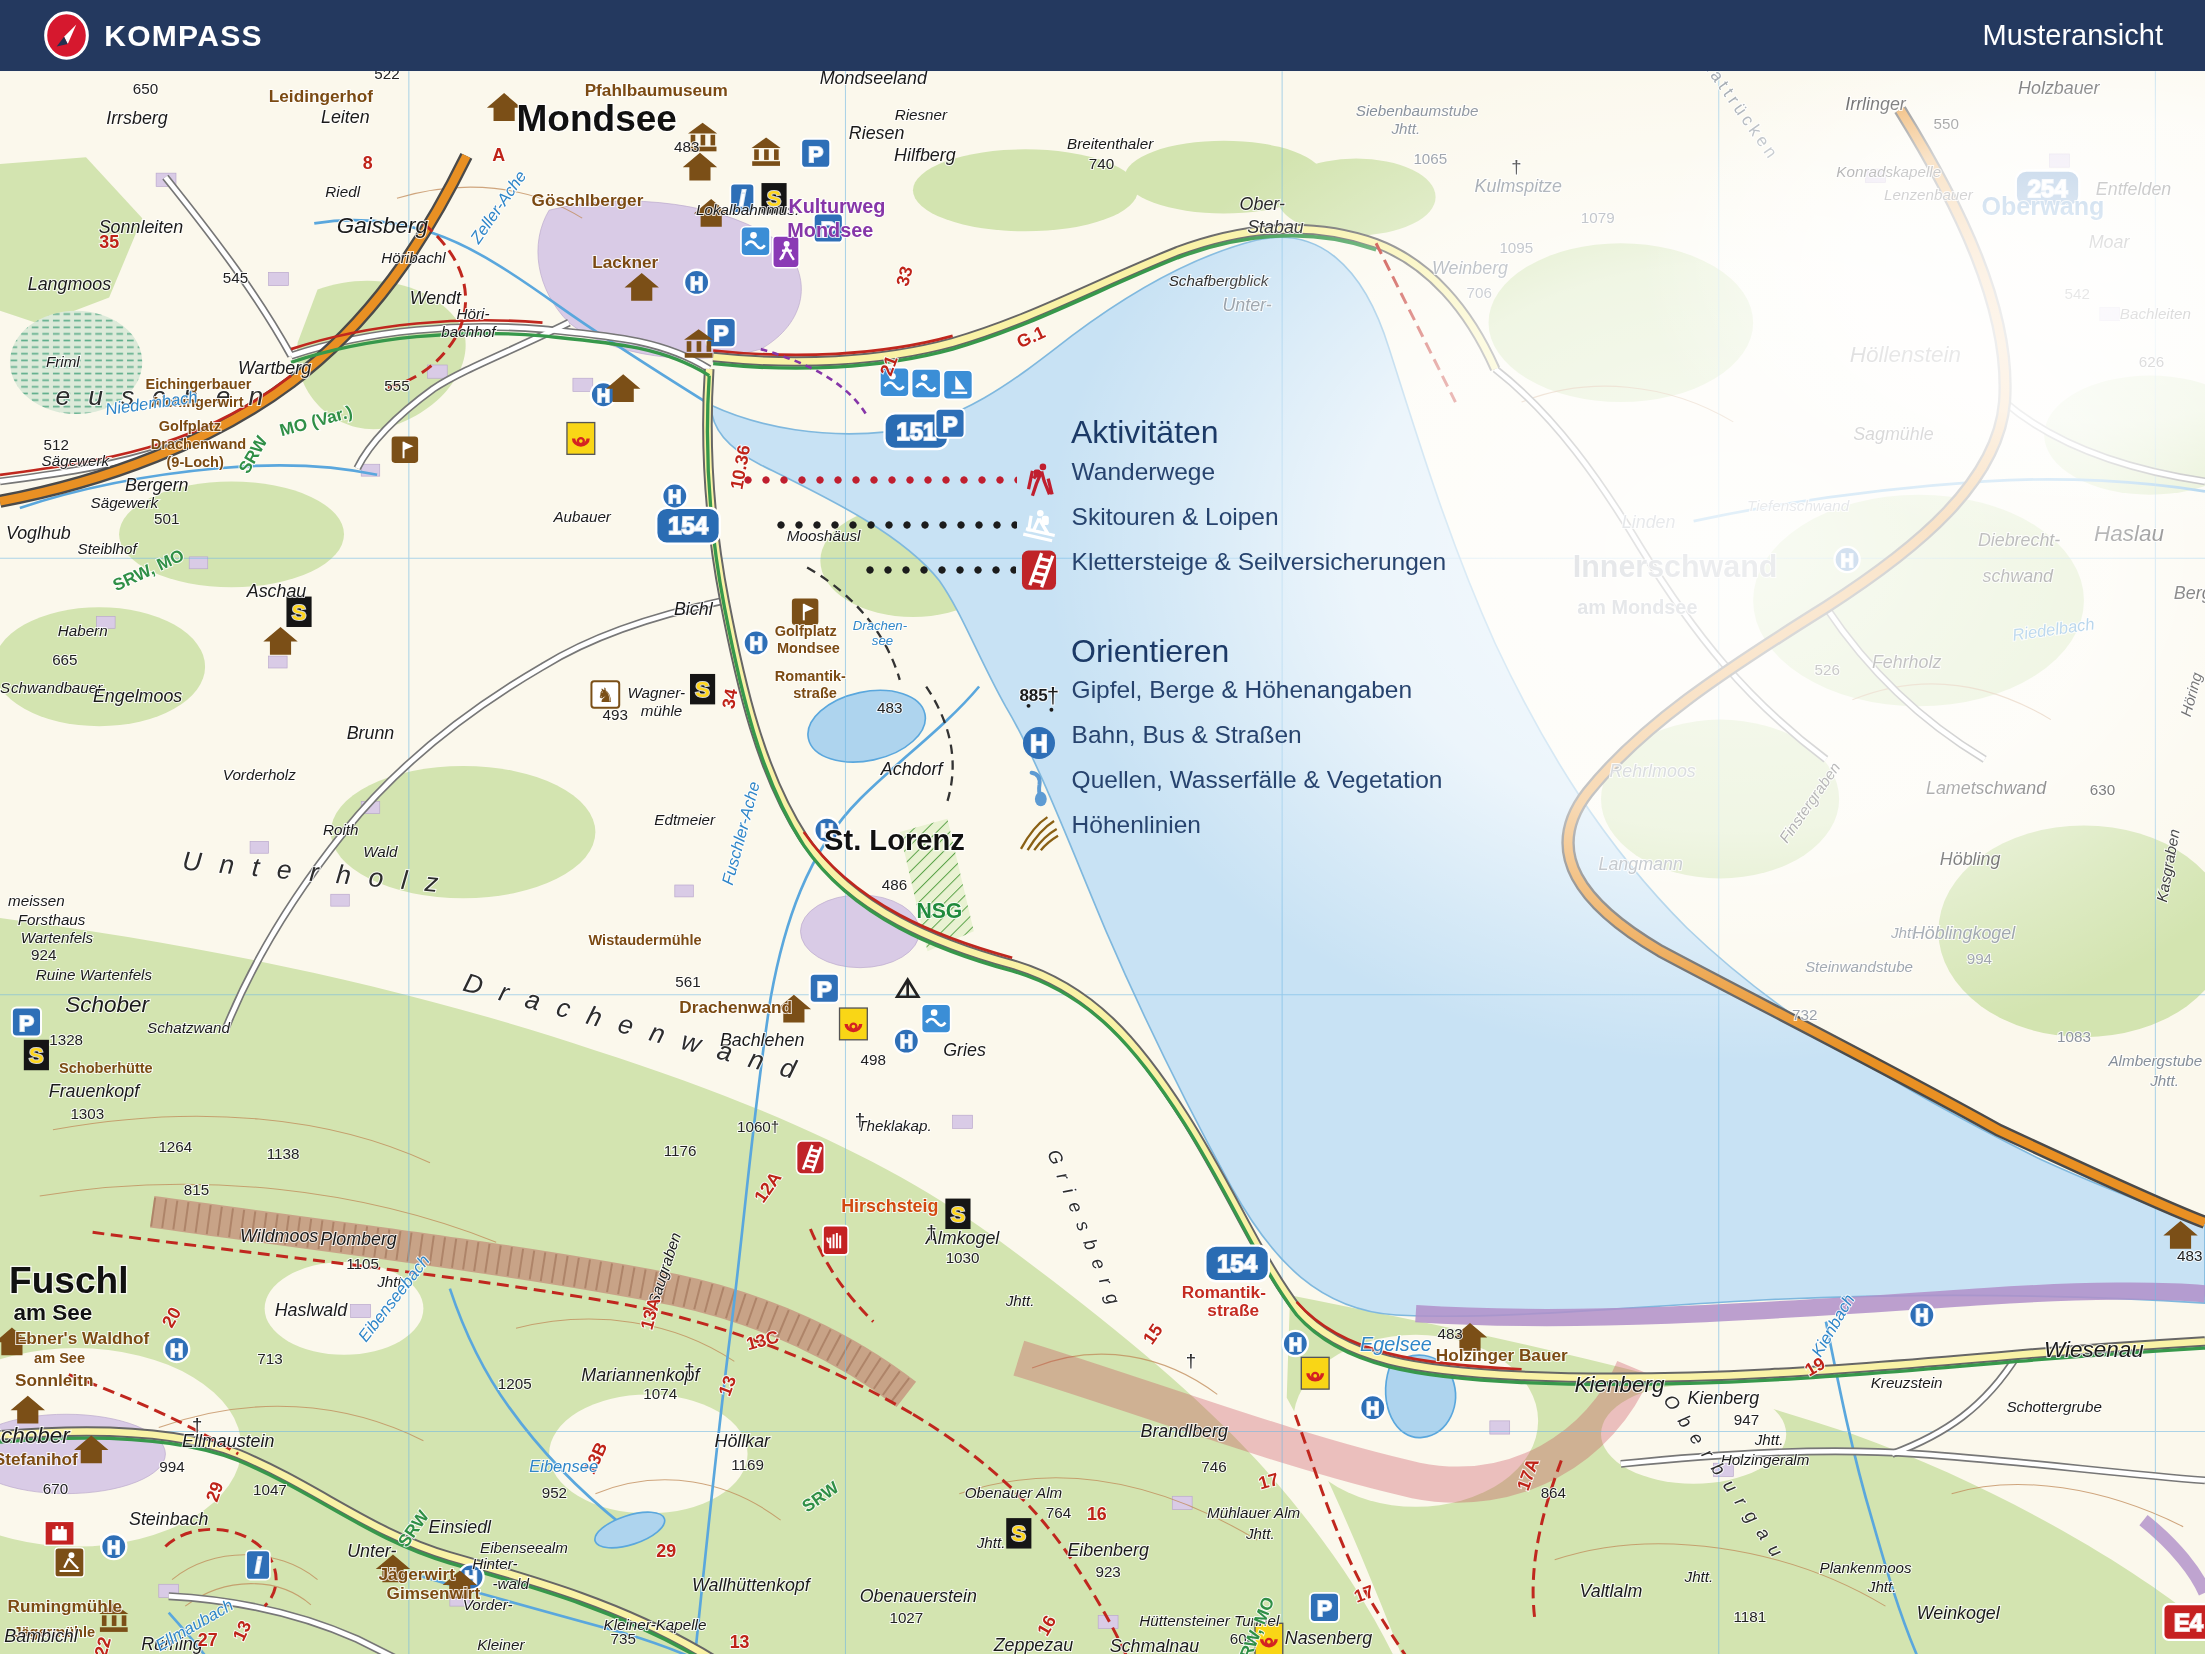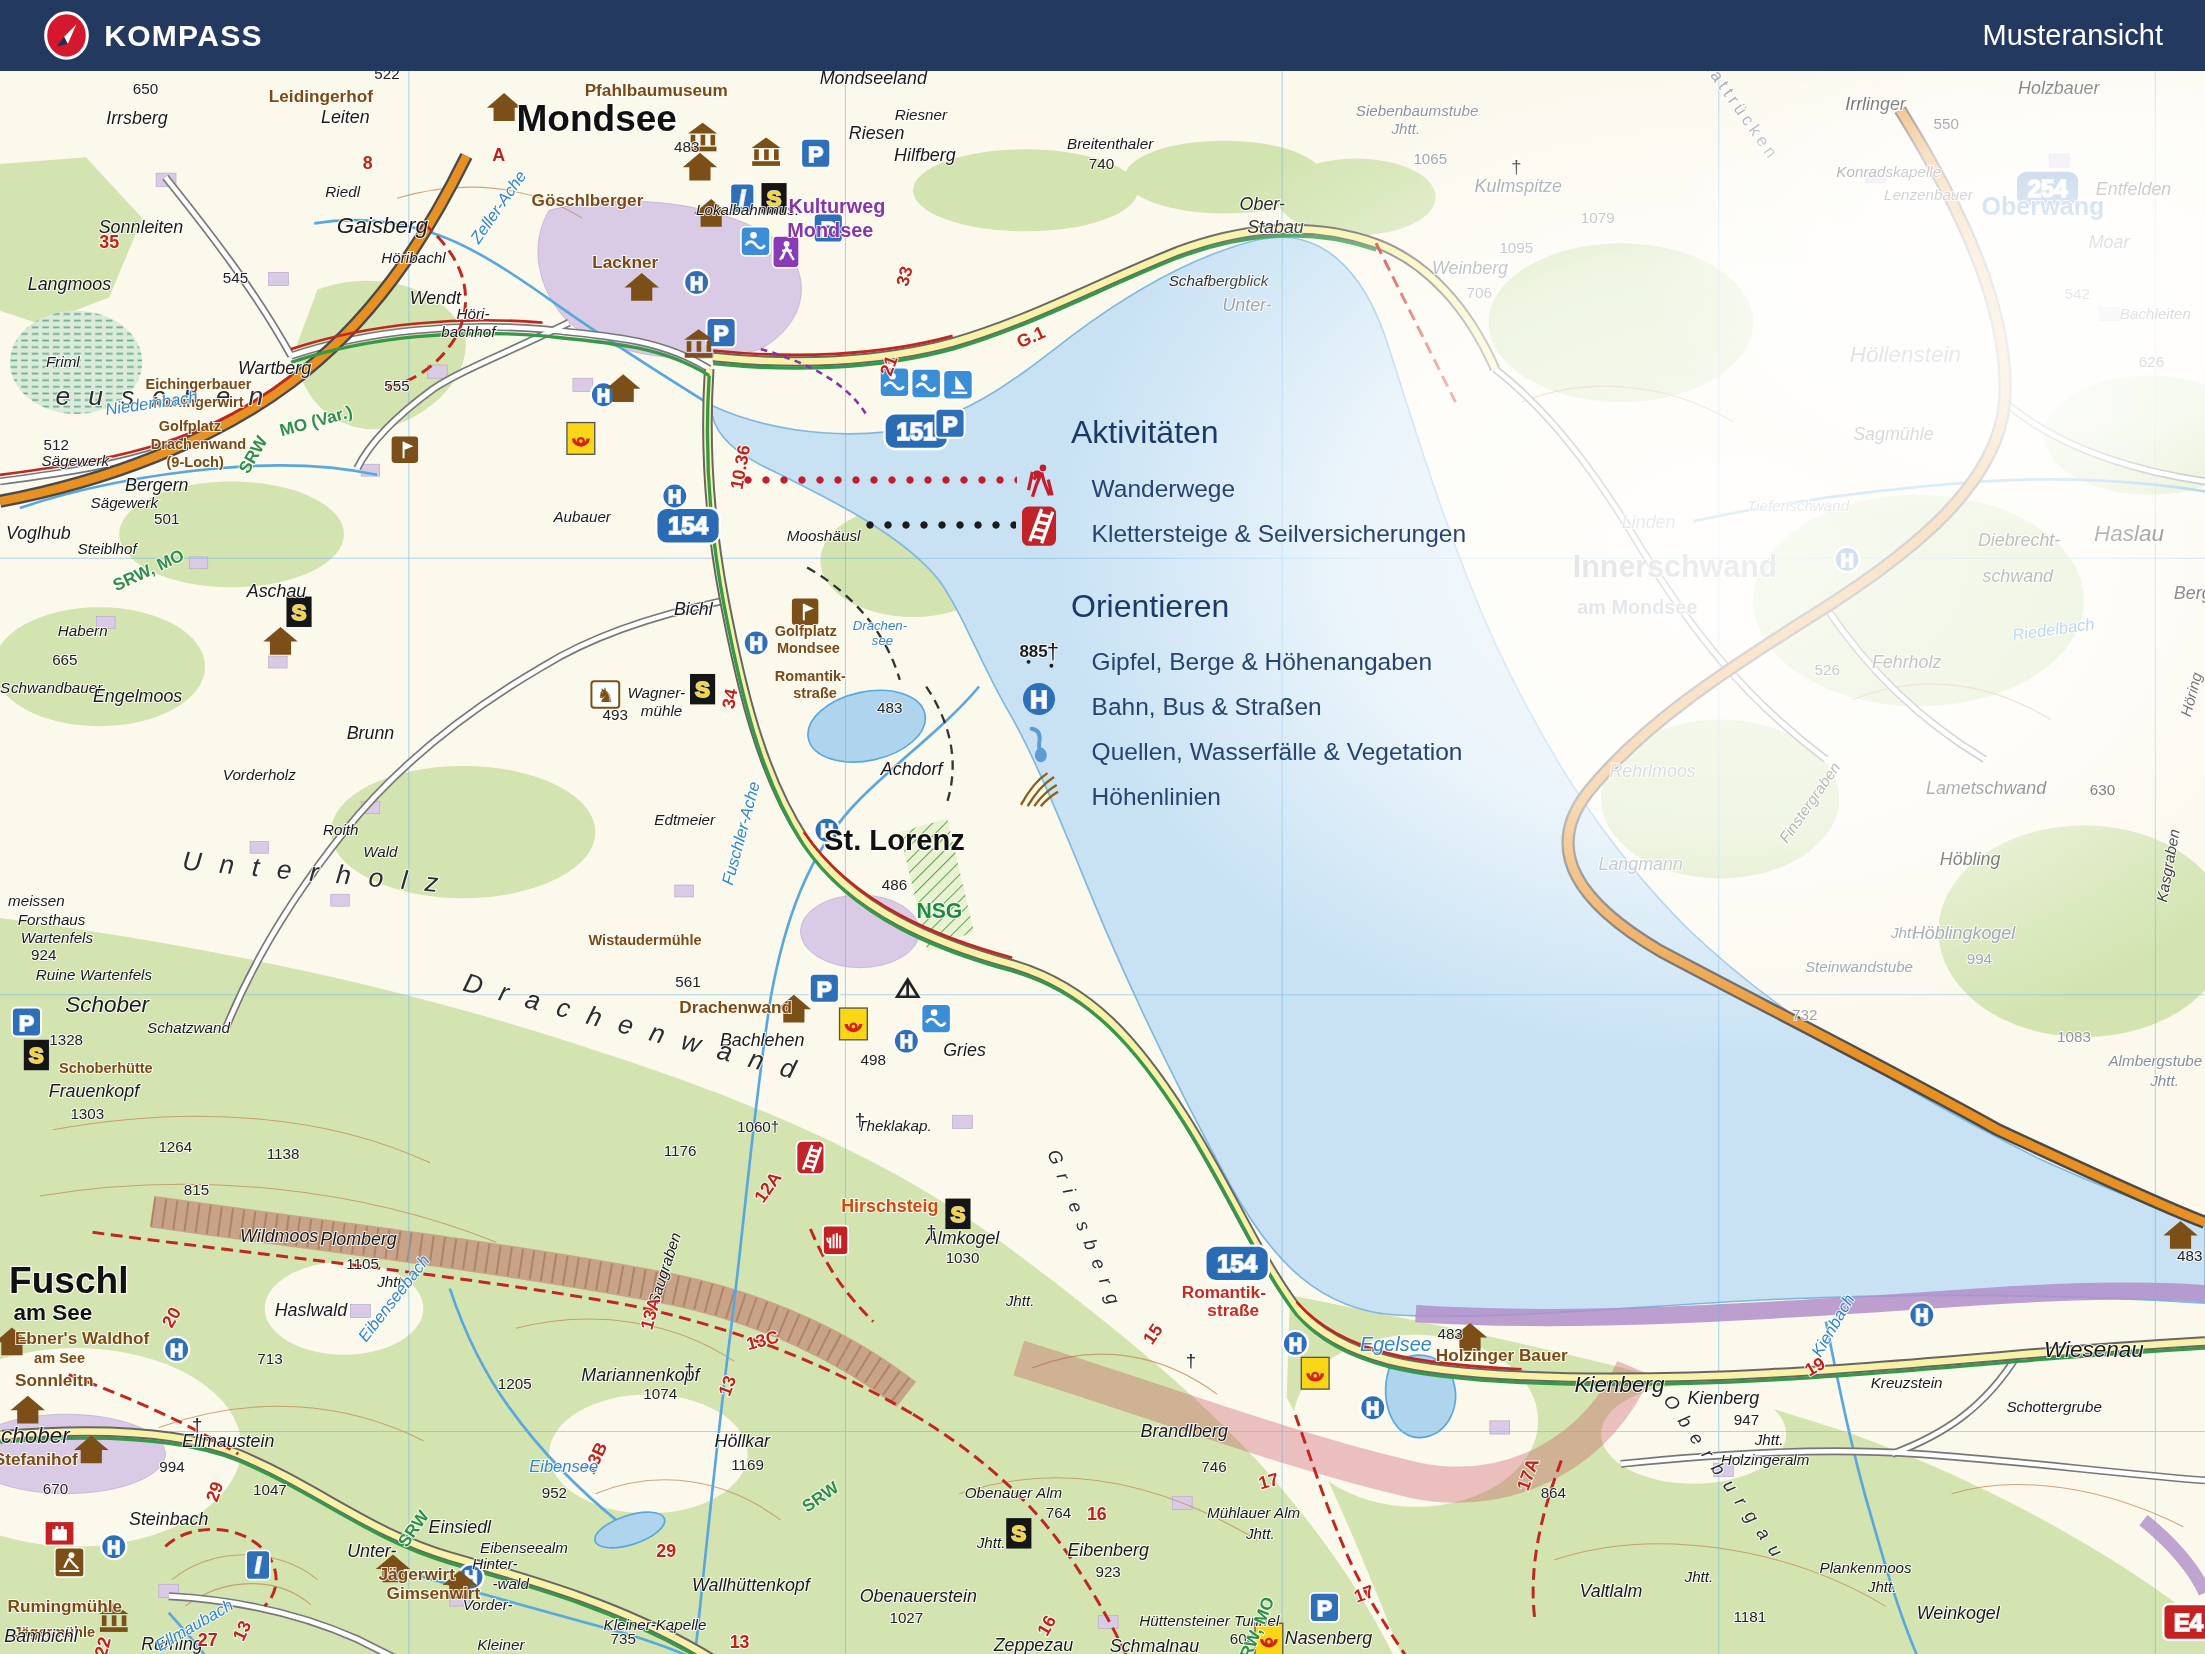--- a/index.html
+++ b/index.html
@@ -39,21 +39,21 @@
   .org{font-size:27px;font-weight:bold;fill:#d2490f;}
   .nsg{font-size:32px;font-weight:bold;fill:#1f8a3c;}
   .cr{font-size:28px;fill:#222;}
   .sp{font-size:40px;font-style:italic;letter-spacing:8px;fill:#2d2d2d;}
   .sps{font-size:28px;font-style:italic;letter-spacing:4px;fill:#2d2d2d;}
   .spg{font-size:26px;letter-spacing:6px;fill:#98a0a8;}
   
   .legend{position:absolute;left:961px;top:343px;width:543px;pointer-events:none;}
   .leg-title{font-size:32px;font-weight:normal;color:#1c3a67;margin:0 0 6.6px 110px;}
   .leg-title.second{margin-top:40px;}
-  .leg-item{position:relative;display:flex;align-items:flex-end;height:45px;padding-left:56px;gap:20px;}
+  .leg-item{position:relative;display:flex;align-items:flex-start;height:45px;padding-left:56px;}
   .leg-ico{width:44px;height:44px;display:flex;align-items:center;justify-content:center;flex:0 0 44px;}
   .leg-lbl{font-size:24.5px;color:#27436e;margin-left:10.6px;white-space:nowrap;}
   .leader{position:absolute;top:50%;height:8px;margin-top:-4px;background-repeat:repeat-x;background-position:left center;}
 </style>
 </head>
 <body>
 
 <div class="hdr">
   <div class="brand">
     <svg width="49" height="49" viewBox="-40 -40 80 80">
@@ -755,20 +755,33 @@
               <g stroke="#c01f2f" stroke-width="5" fill="none">
                 <circle cx="6" cy="-20" r="5" fill="#c01f2f" stroke="none"></circle>
                 <path d="M4,-13 L-4,6 L-10,24 M4,-13 L8,2 L16,22 M-2,-12 L-8,-2 M-10,-14 L-16,14 M14,-2 L20,22"></path>
                 <rect x="-8" y="-16" width="10" height="12" rx="3" fill="#c01f2f" stroke="none"></rect>
               </g>
             </svg>
           </span>
           <span class="leg-lbl">Wanderwege</span>
         </div>
         <div class="leg-item">
+          <div class="leader" style="width: 245px; left: -189px; background-image: radial-gradient(circle, rgb(28, 28, 28) 3.3px, transparent 4px); background-size: 18px 8px;"></div>
+          <span class="leg-ico">
+            <svg width="38" height="38" viewBox="-29 -29 58 58">
+              <g stroke="#ffffff" stroke-width="5" fill="none">
+                <circle cx="2" cy="-18" r="5" fill="#fff" stroke="none"></circle>
+                <rect x="4" y="-14" width="11" height="14" rx="4" fill="#fff" stroke="none"></rect>
+                <path d="M0,-10 L-8,8 M0,-10 L8,4 L14,14 M-12,-14 L-16,10 M-24,14 L20,24 M-20,6 L24,16"></path>
+              </g>
+            </svg>
+          </span>
+          <span class="leg-lbl">Skitouren &amp; Loipen</span>
+        </div>
+        <div class="leg-item">
           <div class="leader" style="width: 155px; left: -100px; background-image: radial-gradient(circle, rgb(28, 28, 28) 3.3px, transparent 4px); background-size: 18px 8px;"></div>
           <span class="leg-ico">
             <svg width="38" height="41" viewBox="-29 -31 58 62">
               <rect x="-26" y="-29" width="52" height="60" rx="10" fill="#c02428"></rect>
               <g stroke="#fff" stroke-width="5">
                 <line x1="-14" y1="24" x2="4" y2="-25"></line>
                 <line x1="4" y1="27" x2="21" y2="-21"></line>
                 <line x1="-12" y1="16" x2="7" y2="20"></line>
                 <line x1="-8" y1="5" x2="11" y2="9"></line>
                 <line x1="-4" y1="-6" x2="15" y2="-2"></line>

